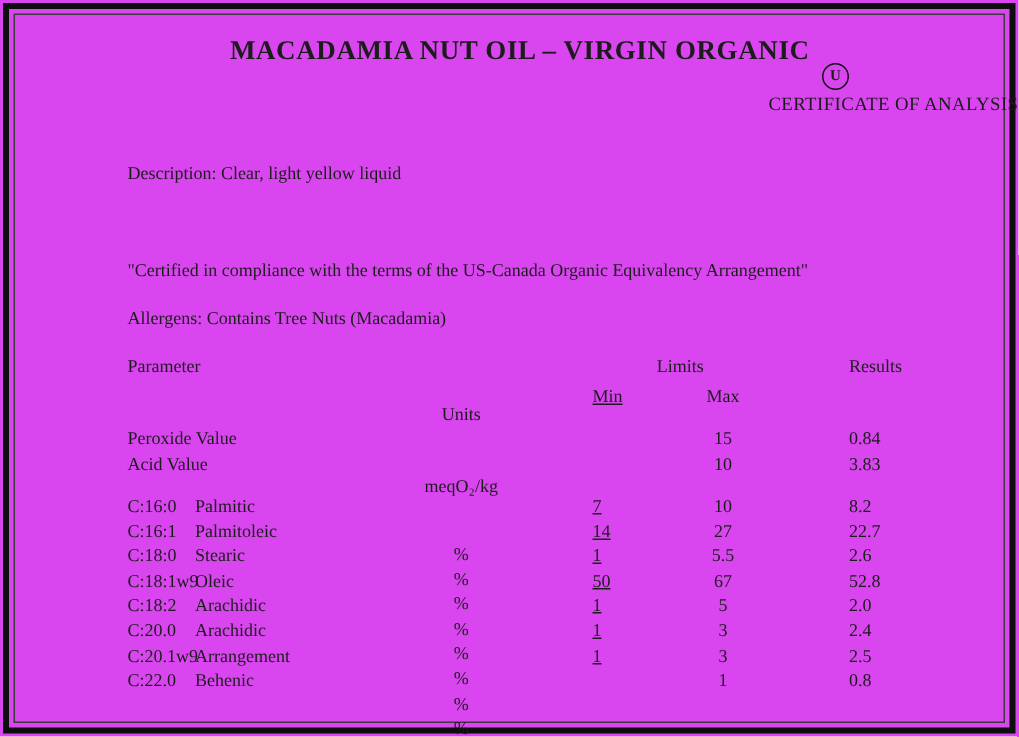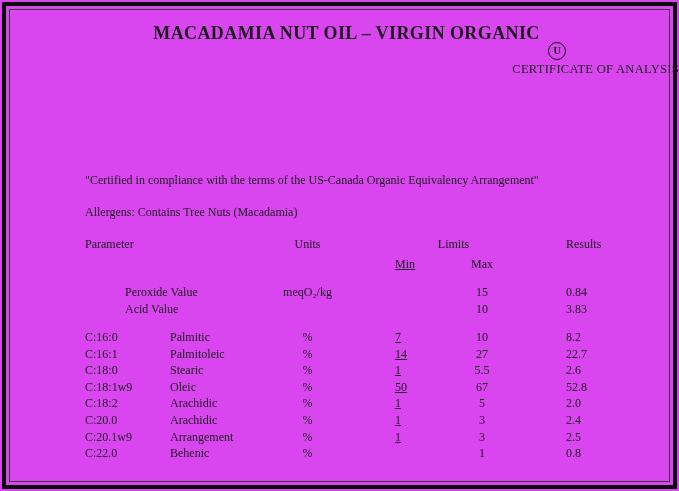--- a/index.html
+++ b/index.html
@@ -75,23 +75,23 @@
   .description   { top: 107px; }
   .certification { top: 172px; }
   .allergens     { top: 204px; }
 
   
   .table { position: absolute; left: 85px; top: 0; width: 560px; font-size: 12px; }
   .trow  { position: relative; height: 17px; line-height: 17px; }
   .trow-h { position: absolute; left: 0; right: 0; height: 16px; line-height: 16px; }
   .tcell { position: absolute; top: 0; white-space: nowrap; }
   .c-code   { left: 0; }
-  .c-name   { left: 45px; margin-left: 40px; }
+  .c-name   { left: 45px; }
   .c-name.at-code { left: 0; }
-  .c-units  { left: 170px; width: 105px; text-align: center; }
+  .c-units  { left: 170px; width: 105px; text-align: center; margin-top: 32px; }
   .c-min    { left: 310px; width: 60px;  text-align: left; text-decoration: underline; }
   .c-max    { left: 367px; width: 60px;  text-align: center; }
   .c-limits { left: 310px; width: 117px; text-align: center; }
   .c-result { left: 481px; }
   .hdr-row1 { top: 236px; }
   .hdr-row2 { top: 256px; }
   .rows-quality { position: absolute; left: 0; top: 284px; width: 560px; }
   .rows-fatty   { position: absolute; left: 0; top: 329px; width: 560px; }
   .rows-fatty .trow { height: 16.6px; line-height: 16.6px; }
 </style>
@@ -103,20 +103,21 @@
   <div class="frame-inner"></div>
 
   <h1 class="title">MACADAMIA NUT OIL – VIRGIN ORGANIC</h1>
 
   <div class="kosher">
     <span>U</span>
   </div>
 
   <div class="subtitle">CERTIFICATE OF ANALYSIS</div>
 
+  <div class="line description">Description: Clear, light yellow liquid</div>
   <div class="line certification">"Certified in compliance with the terms of the US-Canada Organic Equivalency Arrangement"</div>
   <div class="line allergens">Allergens: Contains Tree Nuts (Macadamia)</div>
 
   <div class="table">
     <div class="trow-h hdr-row1">
       <span class="tcell c-code">Parameter</span>
       <span class="tcell c-units">Units</span>
       <span class="tcell c-limits">Limits</span>
       <span class="tcell c-result">Results</span>
     </div>

